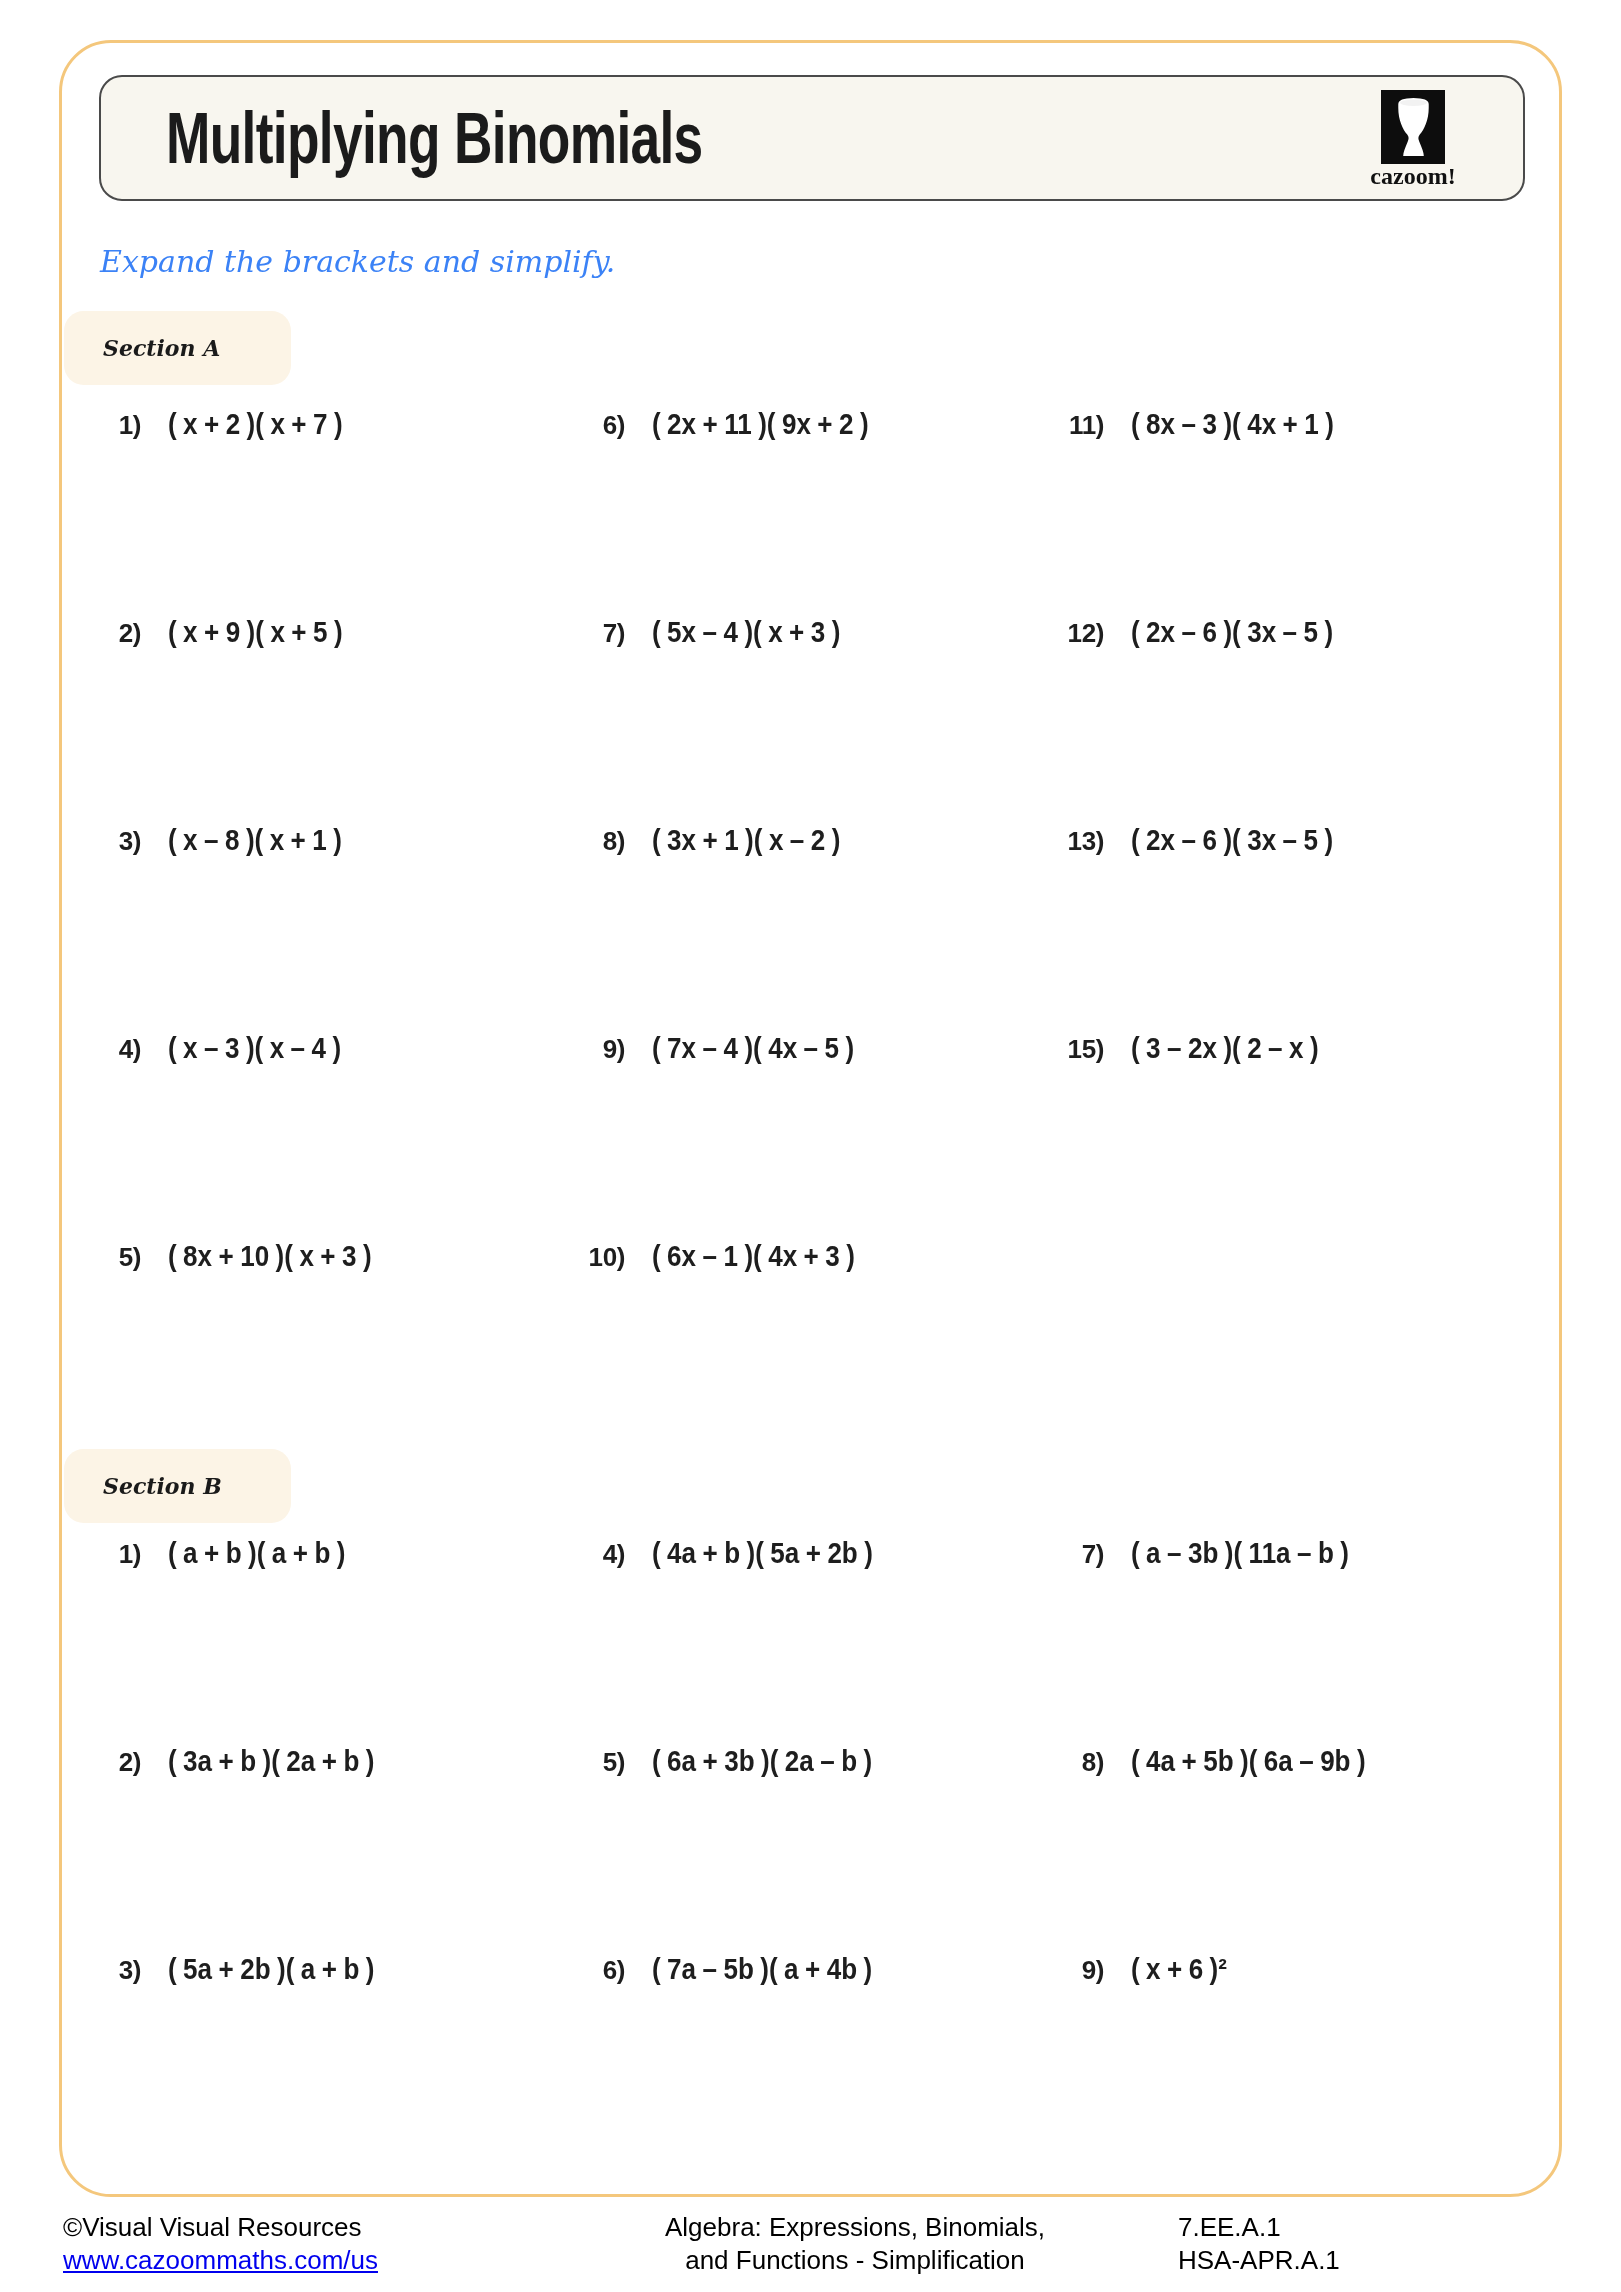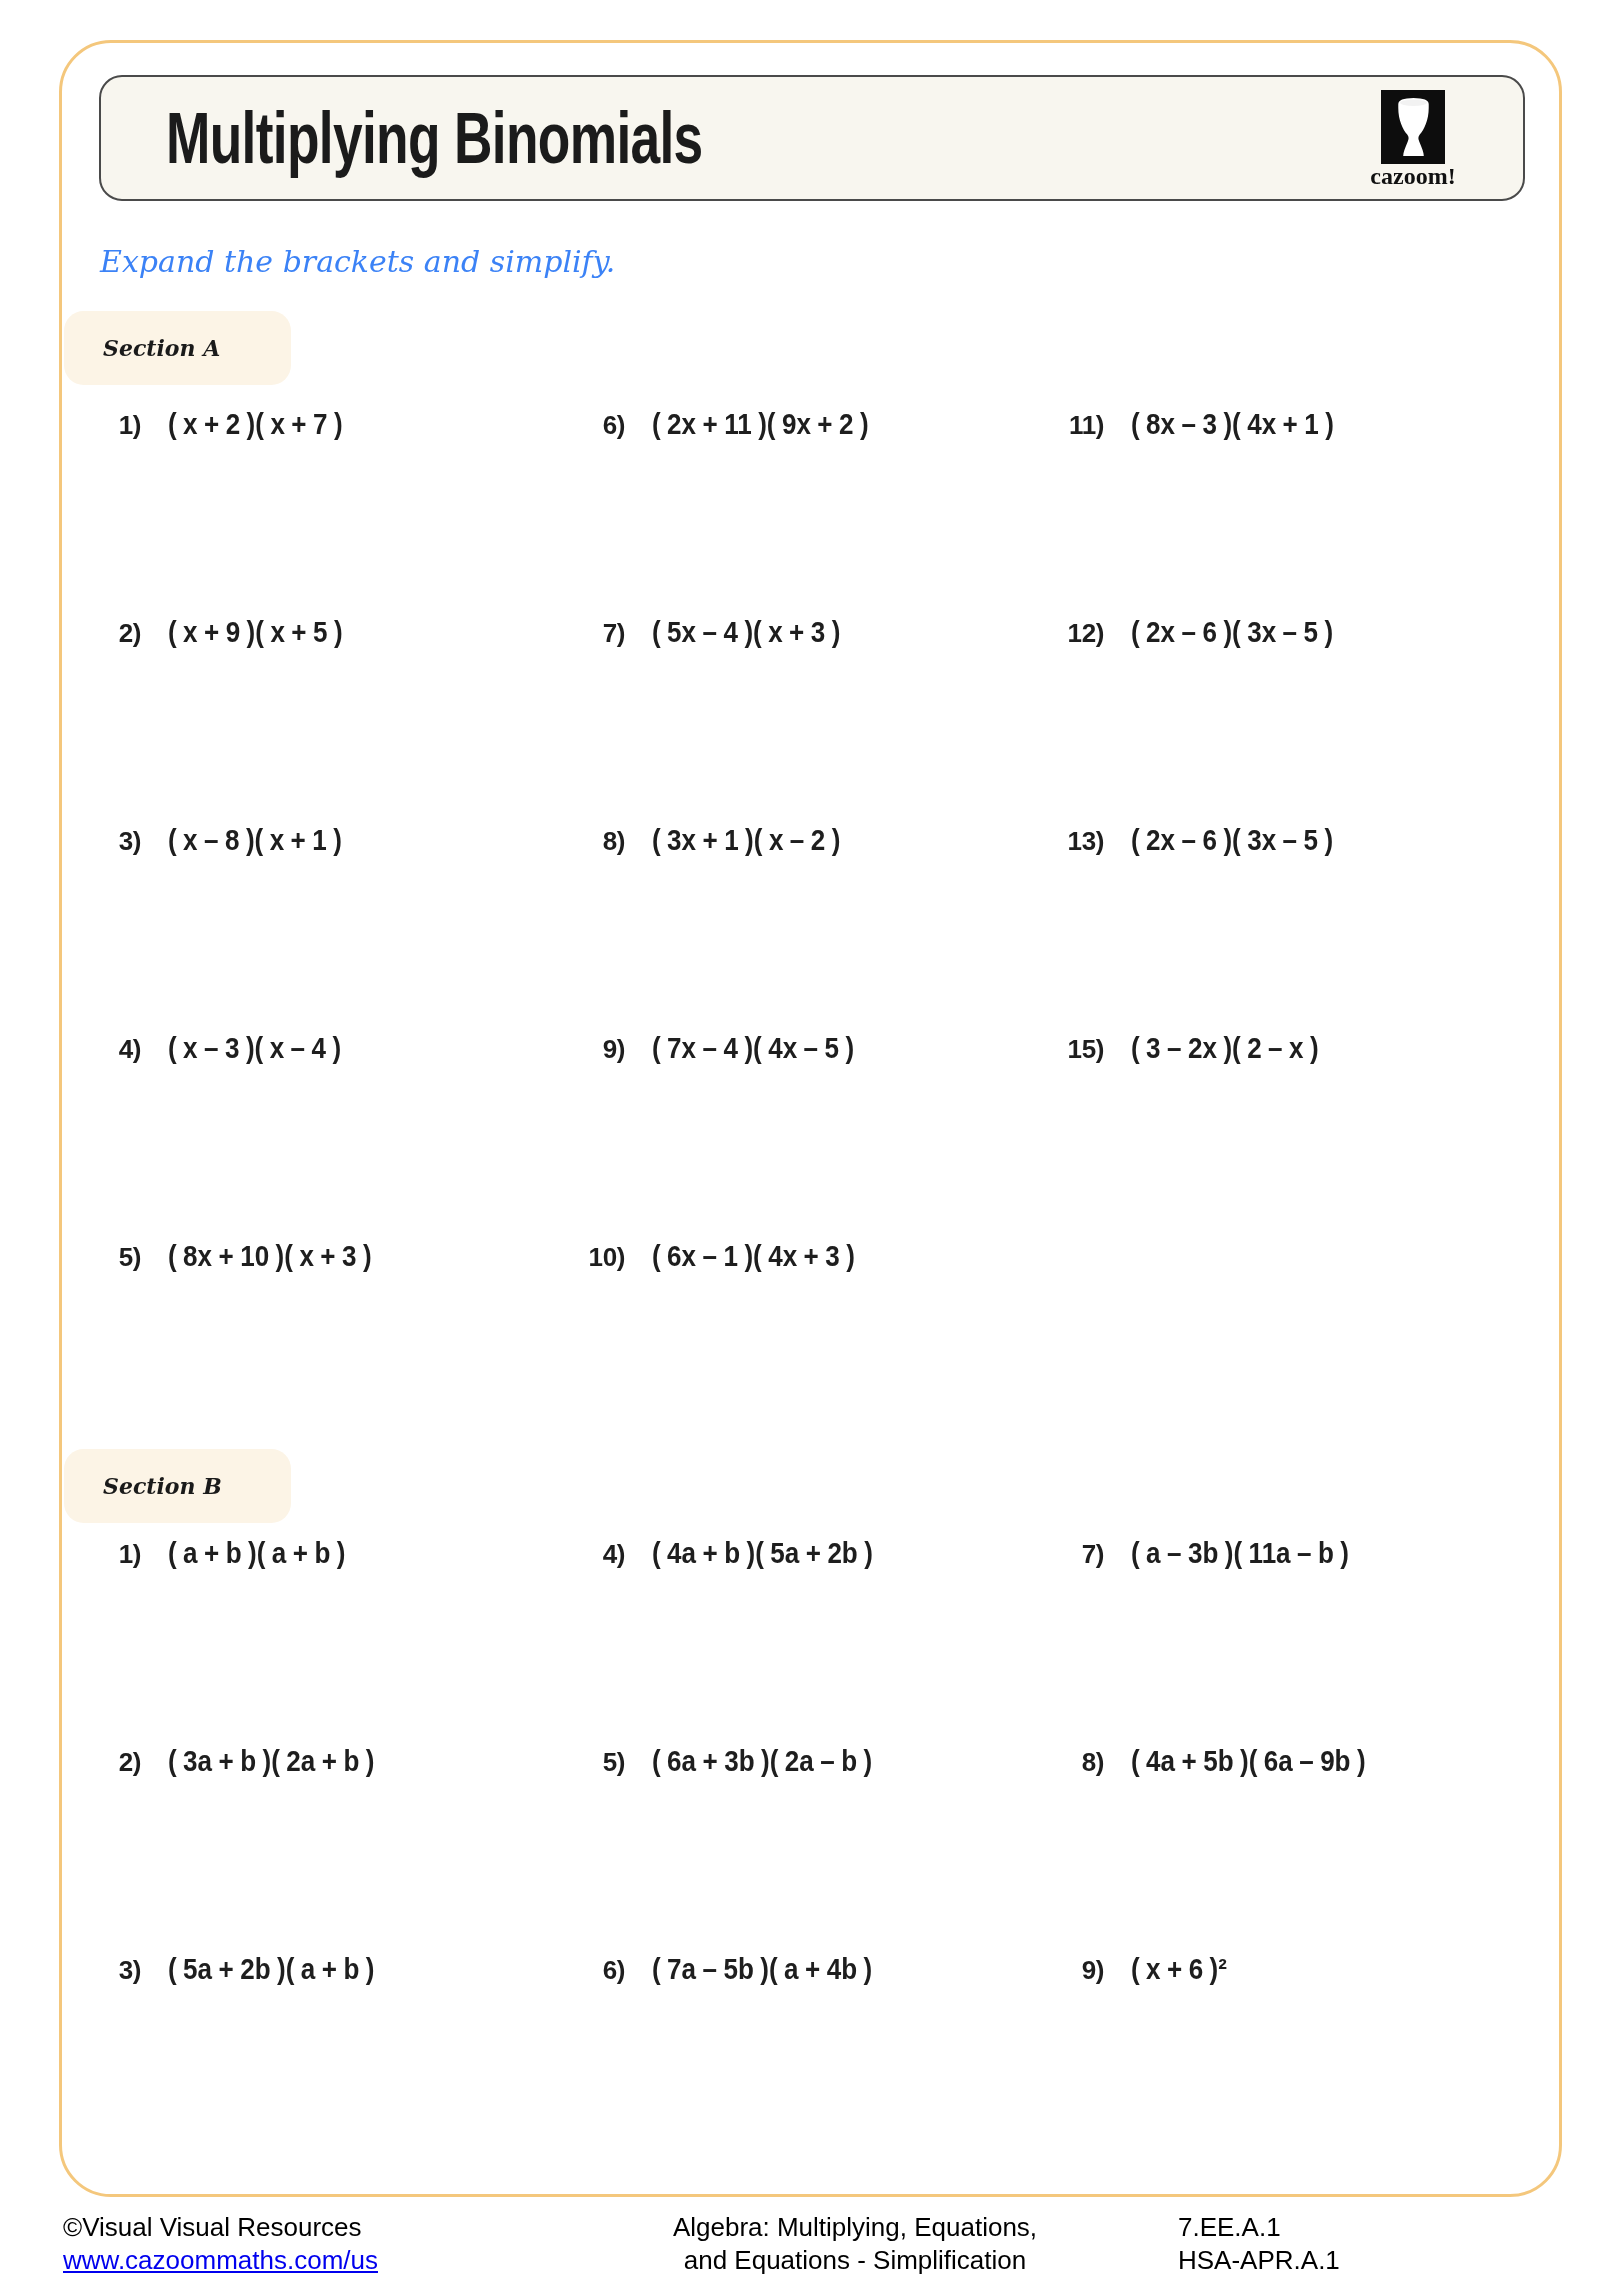--- a/index.html
+++ b/index.html
@@ -192,21 +192,21 @@
       <span class="expr">( x + 6 )²</span>
     </div>
 </div>
 
 <footer class="footer">
   <div class="f-left">
     <div>©Visual Visual Resources</div>
     <a class="link" href="#">www.cazoommaths.com/us</a>
   </div>
   <div class="f-center">
-    <div>Algebra: Multiplying, Equations,</div>
-    <div>and Equations - Simplification</div>
+    <div>Algebra: Expressions, Binomials,</div>
+    <div>and Functions - Simplification</div>
   </div>
   <div class="f-right">
     <div>7.EE.A.1</div>
     <div>HSA-APR.A.1</div>
   </div>
 </footer>
 
 
 </body></html>

